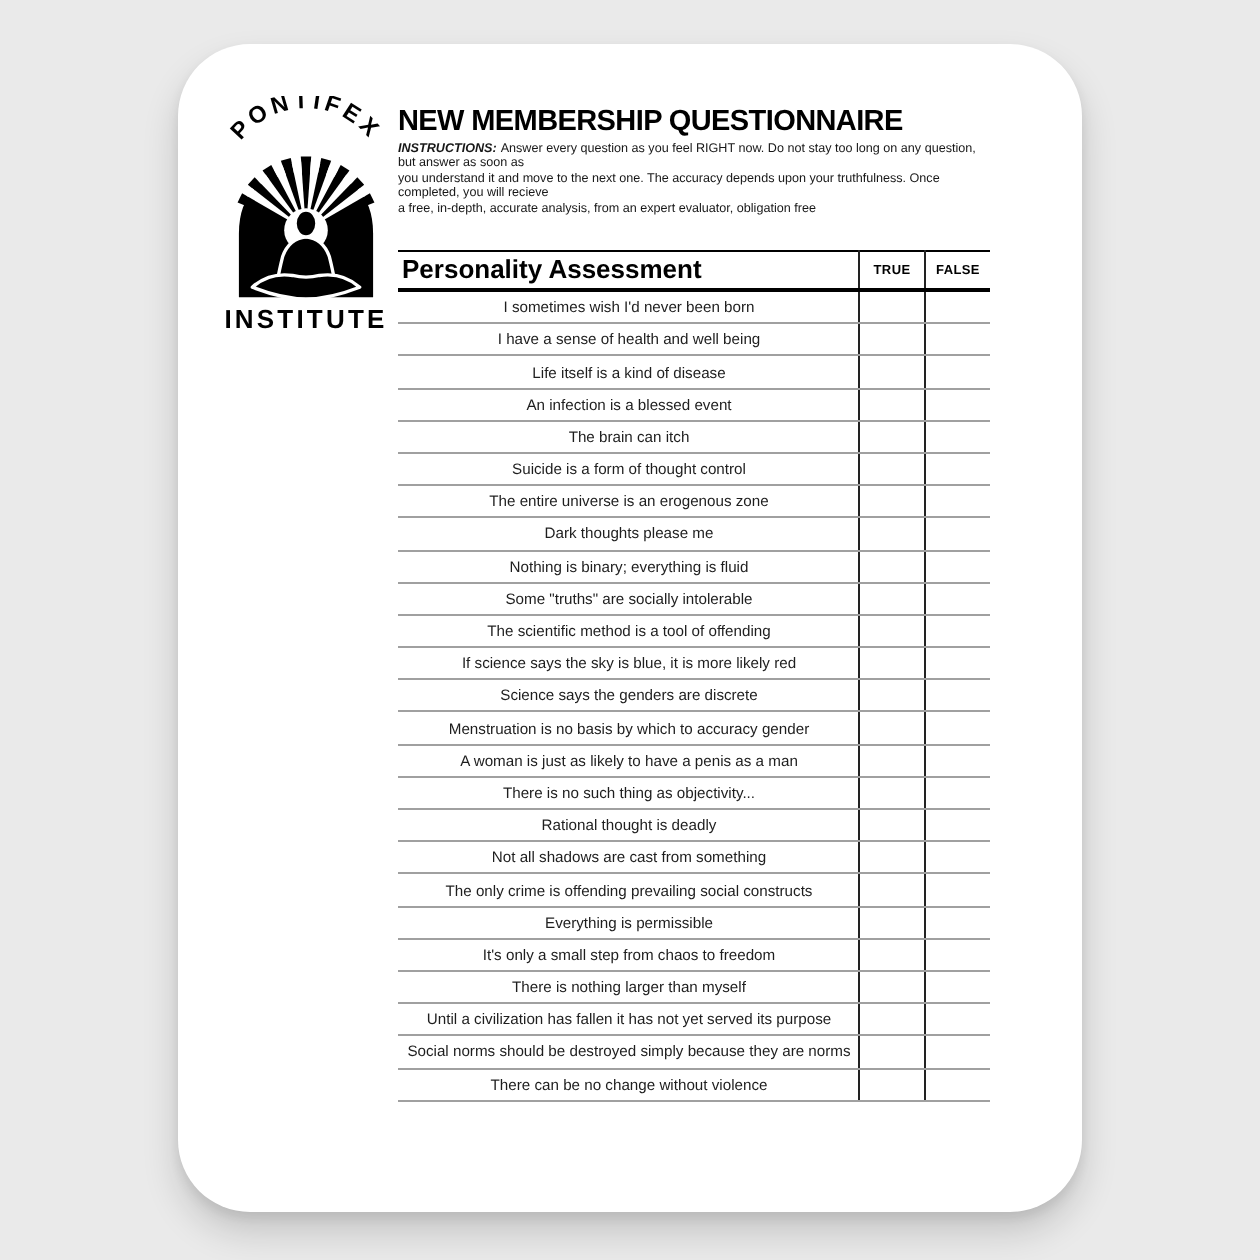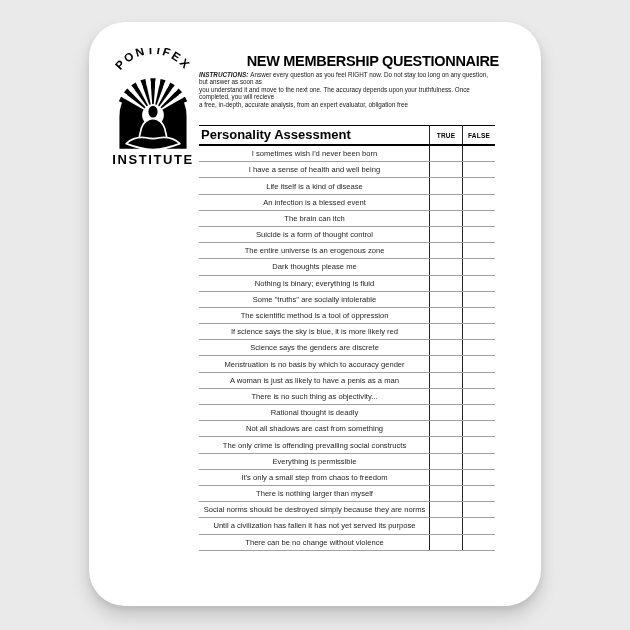--- a/index.html
+++ b/index.html
@@ -44,21 +44,20 @@
   
   .content { position: absolute; left: 110px; top: 31px; width: 300px; }
   h1.title {
     margin: 0;
     font-size: 14.5px;
     line-height: 16px;
     font-weight: bold;
     letter-spacing: -0.3px;
     color: #000;
     white-space: nowrap;
-    text-align: right;
   }
   .instructions {
     margin: 2px 0 0 0;
     width: 292px;
     font-size: 6.3px;
     line-height: 7.4px;
     color: #171717;
   }
   .ins-label { font-weight: bold; font-style: italic; margin-right: 2px; }
 
@@ -220,21 +219,21 @@
               <td class="stmt">Nothing is binary; everything is fluid</td>
               <td class="box"></td>
               <td class="box"></td>
             </tr>
             <tr>
               <td class="stmt">Some "truths" are socially intolerable</td>
               <td class="box"></td>
               <td class="box"></td>
             </tr>
             <tr>
-              <td class="stmt">The scientific method is a tool of oppression</td>
+              <td class="stmt">The scientific method is a tool of offending</td>
               <td class="box"></td>
               <td class="box"></td>
             </tr>
             <tr>
               <td class="stmt">If science says the sky is blue, it is more likely red</td>
               <td class="box"></td>
               <td class="box"></td>
             </tr>
             <tr>
               <td class="stmt">Science says the genders are discrete</td>
@@ -280,26 +279,26 @@
               <td class="stmt">It's only a small step from chaos to freedom</td>
               <td class="box"></td>
               <td class="box"></td>
             </tr>
             <tr>
               <td class="stmt">There is nothing larger than myself</td>
               <td class="box"></td>
               <td class="box"></td>
             </tr>
             <tr>
+              <td class="stmt">Until a civilization has fallen it has not yet served its purpose</td>
+              <td class="box"></td>
+              <td class="box"></td>
+            </tr>
+            <tr>
               <td class="stmt">Social norms should be destroyed simply because they are norms</td>
-              <td class="box"></td>
-              <td class="box"></td>
-            </tr>
-            <tr>
-              <td class="stmt">Until a civilization has fallen it has not yet served its purpose</td>
               <td class="box"></td>
               <td class="box"></td>
             </tr>
             <tr>
               <td class="stmt">There can be no change without violence</td>
               <td class="box"></td>
               <td class="box"></td>
             </tr>
         </tbody>
       </table>

